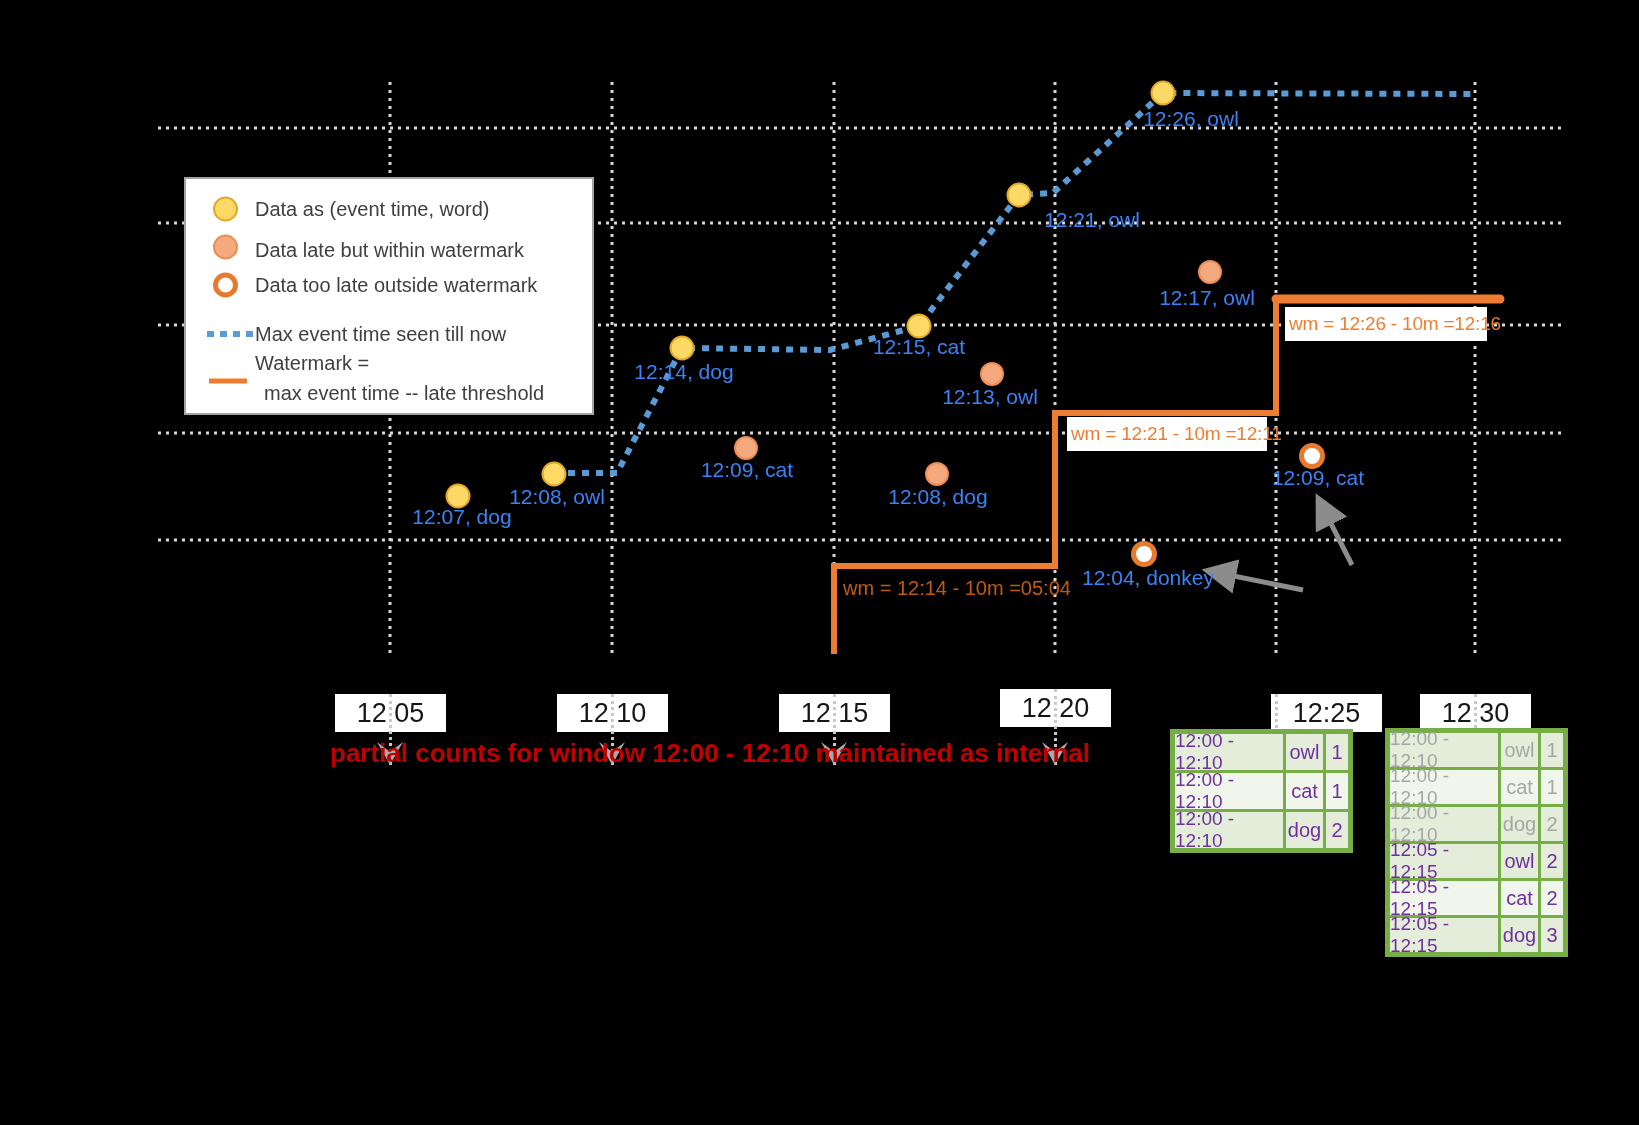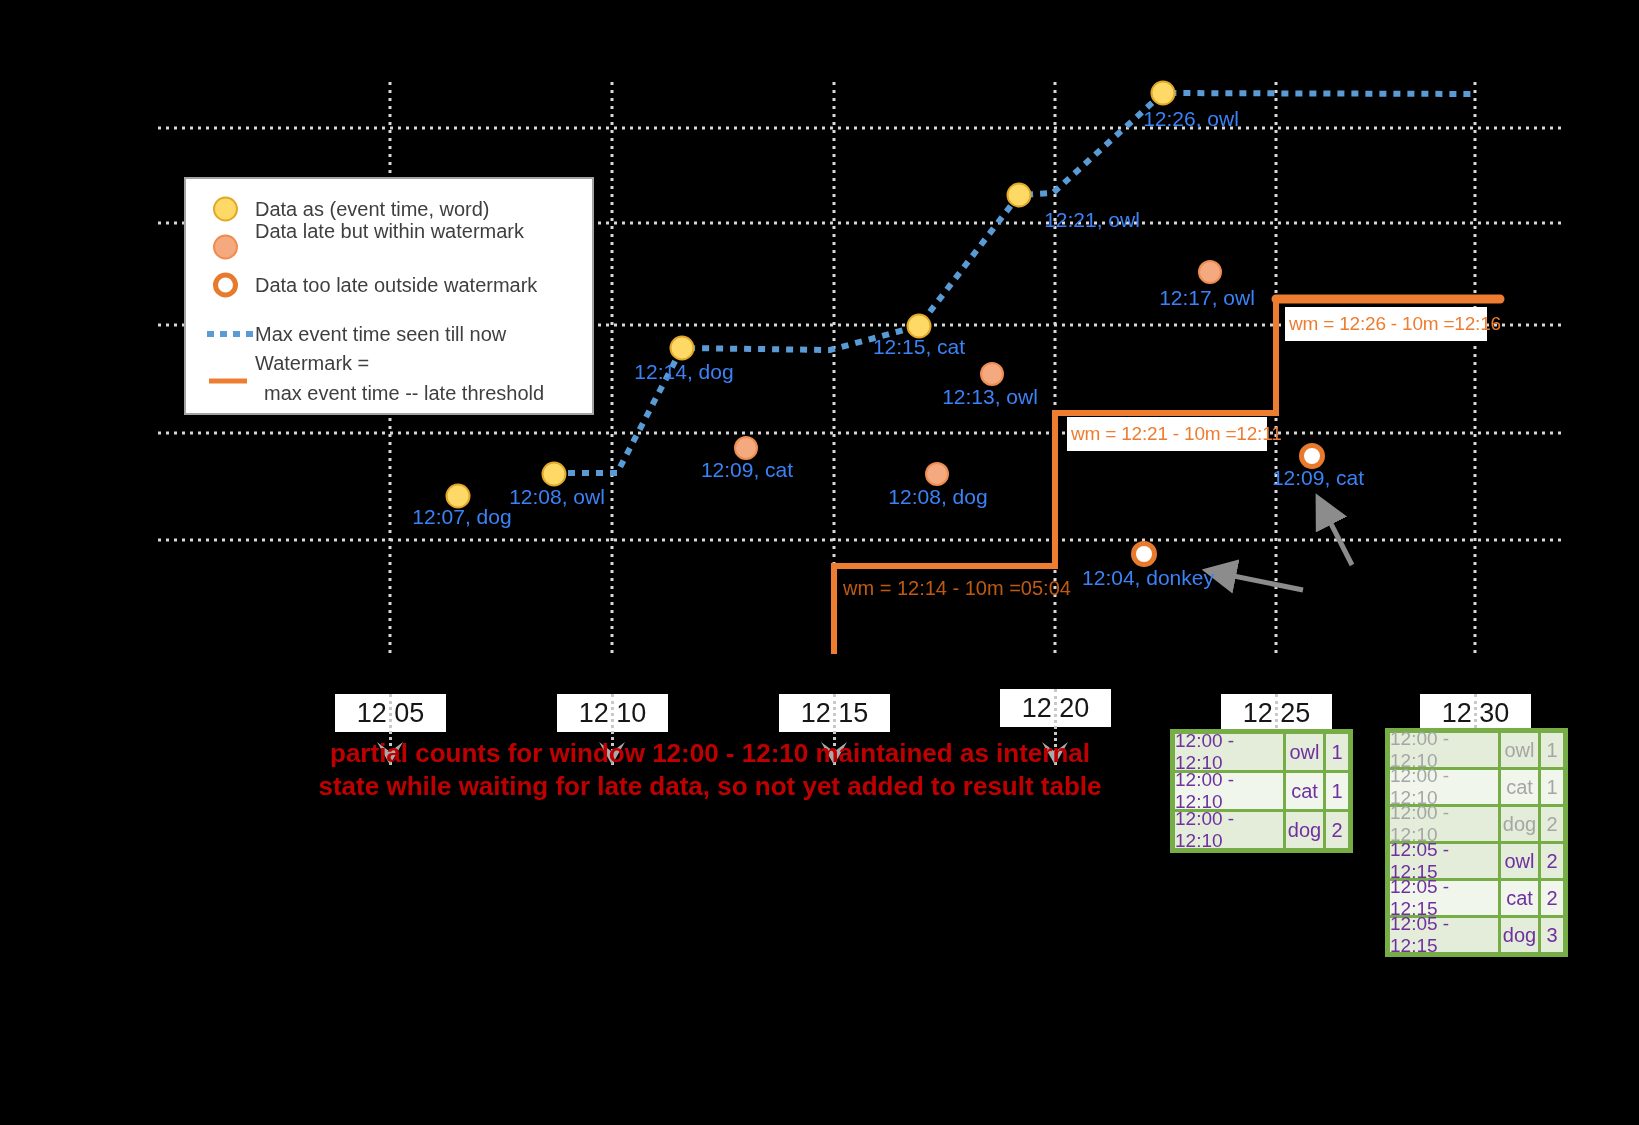--- a/index.html
+++ b/index.html
@@ -79,21 +79,21 @@
       <line x1="158" y1="223" x2="1563" y2="223" stroke="#d8d8d8" stroke-width="3" stroke-dasharray="3 5"></line>
       <line x1="158" y1="325" x2="1563" y2="325" stroke="#d8d8d8" stroke-width="3" stroke-dasharray="3 5"></line>
       <line x1="158" y1="433" x2="1563" y2="433" stroke="#d8d8d8" stroke-width="3" stroke-dasharray="3 5"></line>
       <line x1="158" y1="540" x2="1563" y2="540" stroke="#d8d8d8" stroke-width="3" stroke-dasharray="3 5"></line>
     </svg>
 
   <div class="legend">
     <span class="lg-dot lg-yellow" style="top:30px"></span>
     <span class="lg-text" style="top:30px">Data as (event time, word)</span>
     <span class="lg-dot lg-salmon" style="top:68px"></span>
-    <span class="lg-text" style="top:52px">Data late but within watermark</span>
+    <span class="lg-text" style="top:71px">Data late but within watermark</span>
     <span class="lg-dot lg-hollow" style="top:106px"></span>
     <span class="lg-text" style="top:106px">Data too late outside watermark</span>
     <span class="lg-dash" style="top:155px"></span>
     <span class="lg-text" style="top:155px">Max event time seen till now</span>
     <span class="lg-text" style="top:184px">Watermark =</span>
     <span class="lg-line" style="top:202px"></span>
     <span class="lg-text" style="top:214px;left:78px">max event time -- late threshold</span>
   </div>
 
   <svg id="lines-svg" class="layer">
@@ -148,33 +148,32 @@
       <div class="chev" style="left: 377px; top: 705px;"></div>
       <div class="tick" style="left: 557px; top: 657px;">12:10</div>
       <div class="tick-dash" style="left: 611px; top: 657px; height: 71px;"></div>
       <div class="chev" style="left: 599px; top: 705px;"></div>
       <div class="tick" style="left: 779px; top: 657px;">12:15</div>
       <div class="tick-dash" style="left: 833px; top: 657px; height: 71px;"></div>
       <div class="chev" style="left: 821px; top: 705px;"></div>
       <div class="tick" style="left: 1000px; top: 652px;">12:20</div>
       <div class="tick-dash" style="left: 1054px; top: 652px; height: 76px;"></div>
       <div class="chev" style="left: 1042px; top: 705px;"></div>
-      <div class="tick" style="left: 1221px; top: 657px;">12:25</div>
+      <div class="tick" style="left: 1271px; top: 657px;">12:25</div>
       <div class="tick-dash" style="left: 1275px; top: 657px; height: 71px;"></div>
       <div class="chev" style="left: 1263px; top: 705px;"></div>
       <div class="tick" style="left: 1420px; top: 657px;">12:30</div>
       <div class="tick-dash" style="left: 1474px; top: 657px; height: 71px;"></div>
       <div class="chev" style="left: 1462px; top: 705px;"></div>
     </div>
 
 
   <div id="notes-layer" class="layer">
     <div id="note-partial" class="note">
       <div>partial counts for window 12:00 - 12:10 maintained as internal</div>
-      <div>state while waiting for late data, so not yet added  to result table</div>
     </div>
   </div>
 
   <div id="tables-layer" class="layer">
       <div class="rtable t1" style="left: 1170px; top: 729px;">
         <div class="cell win">12:00 - 12:10</div>
         <div class="cell">owl</div>
         <div class="cell">1</div>
         <div class="cell win b">12:00 - 12:10</div>
         <div class="cell b">cat</div>

